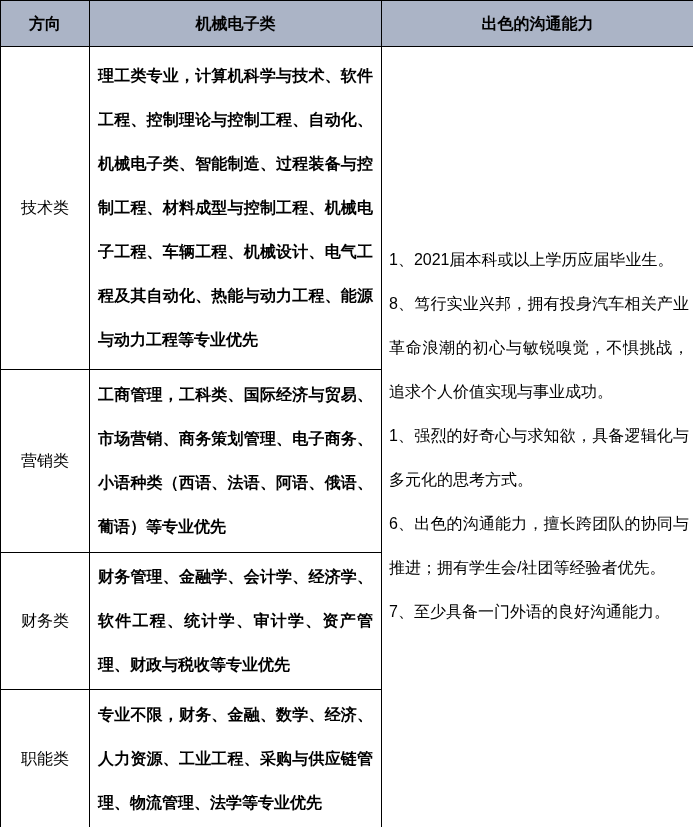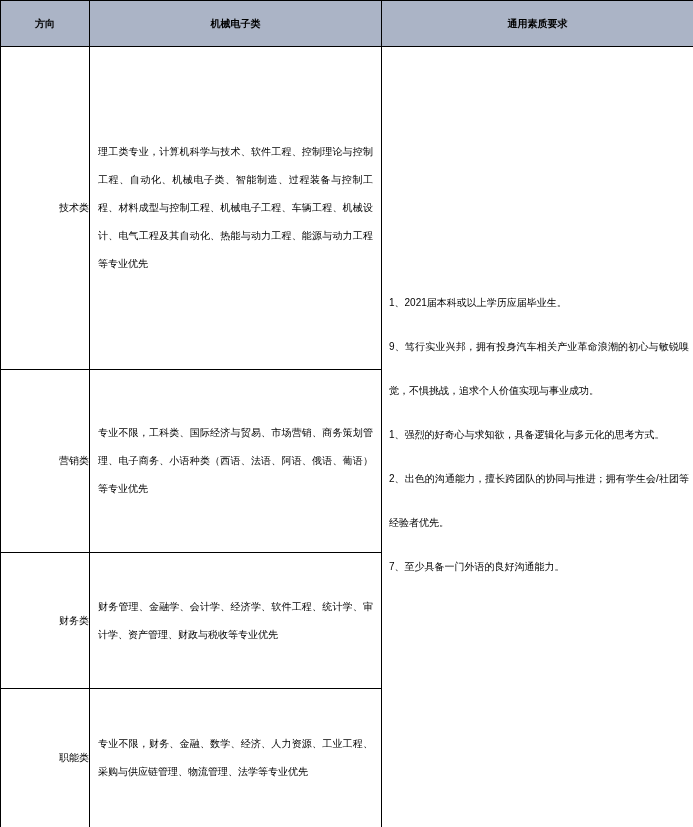--- a/index.html
+++ b/index.html
@@ -18,44 +18,45 @@
   table.req-table {
     border-collapse: collapse;
     table-layout: fixed;
     width: 693px;
     height: 826px;
   }
   .req-table th,
   .req-table td {
     border: 1px solid #000000;
     padding: 0;
-    font-size: 10px;
+    font-size: 16px;
     color: #000000;
     background: #ffffff;
     overflow: hidden;
     margin-top: 32px;
   }
   .req-table thead th {
     background: #abb4c6;
     font-weight: bold;
     text-align: center;
     vertical-align: middle;
     height: 45px;
     line-height: 20px;
   }
   td.category-cell {
-    text-align: right;
+    text-align: center;
     vertical-align: middle;
     line-height: 24px;
   }
   td.majors-cell {
     vertical-align: middle;
     text-align: justify;
     padding: 2px 8px;
-    line-height: 28px;
+    line-height: 44px;
+    font-weight: bold;
   }
   td.general-cell {
     vertical-align: middle;
     text-align: justify;
     padding: 2px 4px 6px 7px;
     line-height: 44px;
   }
   td.general-cell p {
     margin: 0;
     text-align: justify;
@@ -72,38 +73,38 @@
   <table class="req-table">
     <colgroup>
       <col style="width:89px">
       <col style="width:292px">
       <col style="width:312px">
     </colgroup>
     <thead>
       <tr>
         <th>方向</th>
         <th>机械电子类</th>
-        <th>通用素质要求</th>
+        <th>出色的沟通能力</th>
       </tr>
     </thead>
     <tbody>
       <tr class="row-technical">
         <td class="category-cell">技术类</td>
         <td class="majors-cell">理工类专业，计算机科学与技术、软件工程、控制理论与控制工程、自动化、机械电子类、智能制造、过程装备与控制工程、材料成型与控制工程、机械电子工程、车辆工程、机械设计、电气工程及其自动化、热能与动力工程、能源与动力工程等专业优先</td>
         <td class="general-cell" rowspan="4">
           <p>1、2021届本科或以上学历应届毕业生。</p>
-          <p>9、笃行实业兴邦，拥有投身汽车相关产业革命浪潮的初心与敏锐嗅觉，不惧挑战，追求个人价值实现与事业成功。</p>
+          <p>8、笃行实业兴邦，拥有投身汽车相关产业革命浪潮的初心与敏锐嗅觉，不惧挑战，追求个人价值实现与事业成功。</p>
           <p>1、强烈的好奇心与求知欲，具备逻辑化与多元化的思考方式。</p>
-          <p>2、出色的沟通能力，擅长跨团队的协同与推进；拥有学生会/社团等经验者优先。</p>
+          <p>6、出色的沟通能力，擅长跨团队的协同与推进；拥有学生会/社团等经验者优先。</p>
           <p>7、至少具备一门外语的良好沟通能力。</p>
         </td>
       </tr>
       <tr class="row-marketing">
         <td class="category-cell">营销类</td>
-        <td class="majors-cell">专业不限，工科类、国际经济与贸易、市场营销、商务策划管理、电子商务、小语种类（西语、法语、阿语、俄语、葡语）等专业优先</td>
+        <td class="majors-cell">工商管理，工科类、国际经济与贸易、市场营销、商务策划管理、电子商务、小语种类（西语、法语、阿语、俄语、葡语）等专业优先</td>
       </tr>
       <tr class="row-finance">
         <td class="category-cell">财务类</td>
         <td class="majors-cell">财务管理、金融学、会计学、经济学、软件工程、统计学、审计学、资产管理、财政与税收等专业优先</td>
       </tr>
       <tr class="row-functional">
         <td class="category-cell">职能类</td>
         <td class="majors-cell">专业不限，财务、金融、数学、经济、人力资源、工业工程、采购与供应链管理、物流管理、法学等专业优先</td>
       </tr>
     </tbody>

